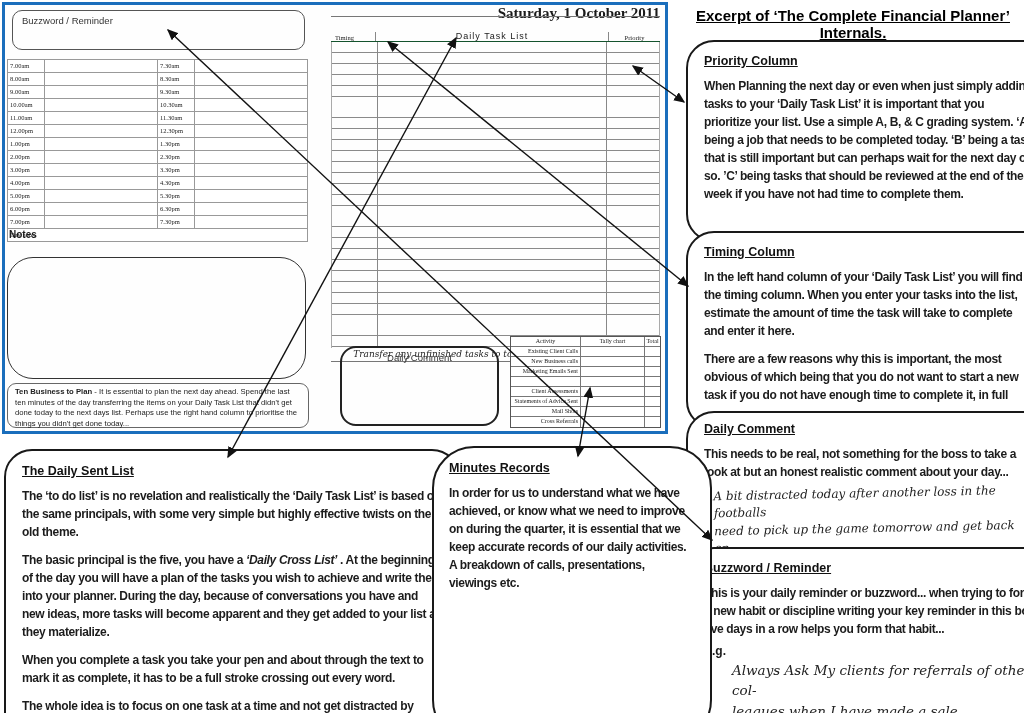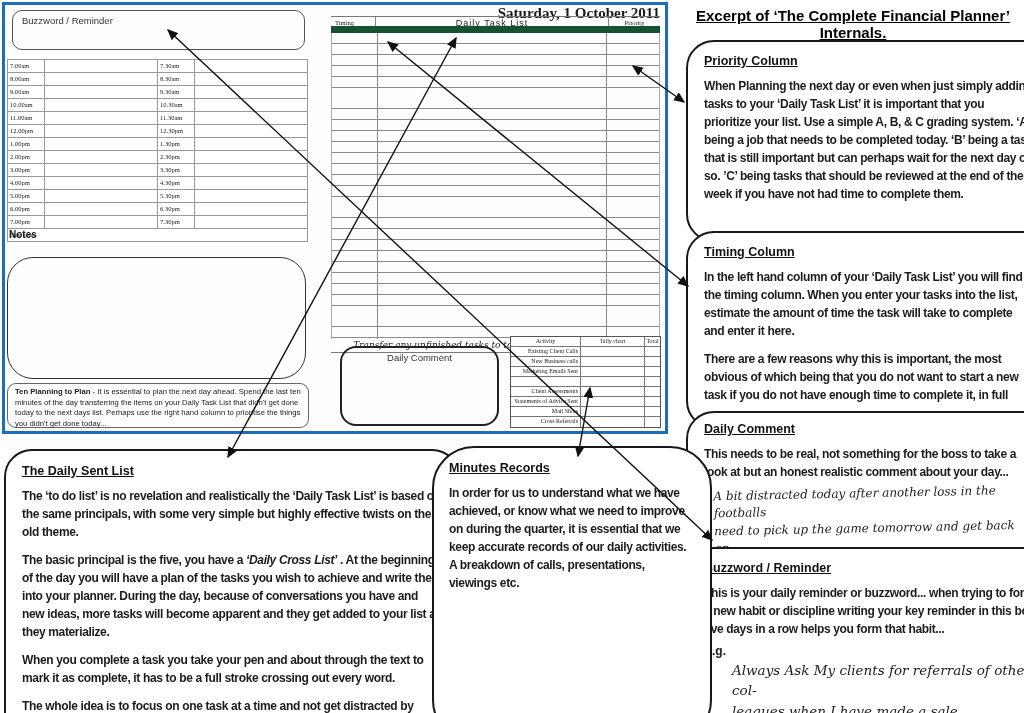--- a/index.html
+++ b/index.html
@@ -22,21 +22,21 @@
 
   .notes-lbl{position:absolute;left:4px;top:224px;font-size:10px;font-weight:bold;}
   .notes-box{position:absolute;left:2px;top:252px;width:299px;height:122px;border:1.5px solid #333;border-radius:26px;}
 
   .tenmin-box{position:absolute;left:2px;top:378px;width:302px;height:45px;border:1px solid #666;border-radius:9px;
               font-size:7.7px;line-height:1.38;padding:3px 7px;color:#222;}
 
   .tl-date{position:absolute;right:5px;top:0px;font-family:"Liberation Serif",serif;font-weight:bold;font-size:15px;}
 
   .tasklist{position:absolute;left:326px;top:11px;width:329px;}
-  .tl-header{display:flex;height:17px;border-top:1px solid #777;border-bottom:7px solid #14532d;}
+  .tl-header{display:flex;height:26px;border-top:1px solid #777;border-bottom:1px solid #14532d;align-items:flex-end;}
   .tl-timing{width:45px;border-right:1px solid #888;font-family:"Liberation Serif",serif;font-size:6.5px;padding:2px 0 0 4px;}
   .tl-title{flex:1;text-align:center;font-size:9px;letter-spacing:1px;padding-top:1px;color:#222;}
   .tl-priority{width:52px;border-left:1px solid #888;font-family:"Liberation Serif",serif;font-size:6.5px;text-align:center;padding-top:2px;}
   .tl-grid{position:relative;height:306px;border-left:1px solid #aaa;border-right:1px solid #aaa;
            background:repeating-linear-gradient(to bottom,transparent 0,transparent 10px,#8a8a8a 10px,#8a8a8a 10.9px);}
   .tl-vline{position:absolute;top:0;bottom:0;width:1px;background:#888;}
   .tl-footer{height:14px;border-bottom:1px solid #777;text-align:center;
              font-family:"DejaVu Serif",serif;font-style:italic;font-size:9px;color:#222;padding-top:1px;}
 
   .dc-box{position:absolute;left:335px;top:341px;width:159px;height:80px;border:2px solid #222;border-radius:16px;}
@@ -163,21 +163,21 @@
           <div class="sch-label r">7.30pm</div>
           <div class="sch-cell"></div>
         </div>
       <div class="sch-daynote">Day note:</div>
     </div>
 
     <div class="notes-lbl">Notes</div>
     <div class="notes-box"></div>
 
     <div class="tenmin-box">
-      <b>Ten Planning to Plan</b><span> - It is essential to plan the next day ahead. Spend the last ten minutes of the day transferring the items on your Daily Task List that didn't get done today to the next days list. Perhaps use the right hand column to prioritise the things you didn't get done today...</span>
+      <b>Ten Business to Plan</b><span> - It is essential to plan the next day ahead. Spend the last ten minutes of the day transferring the items on your Daily Task List that didn't get done today to the next days list. Perhaps use the right hand column to prioritise the things you didn't get done today...</span>
     </div>
 
     <div class="tl-date">Saturday, 1 October 2011</div>
 
     <div class="tasklist">
       <div class="tl-header">
         <div class="tl-timing">Timing</div>
         <div class="tl-title">Daily Task List</div>
         <div class="tl-priority">Priority</div>
       </div>

